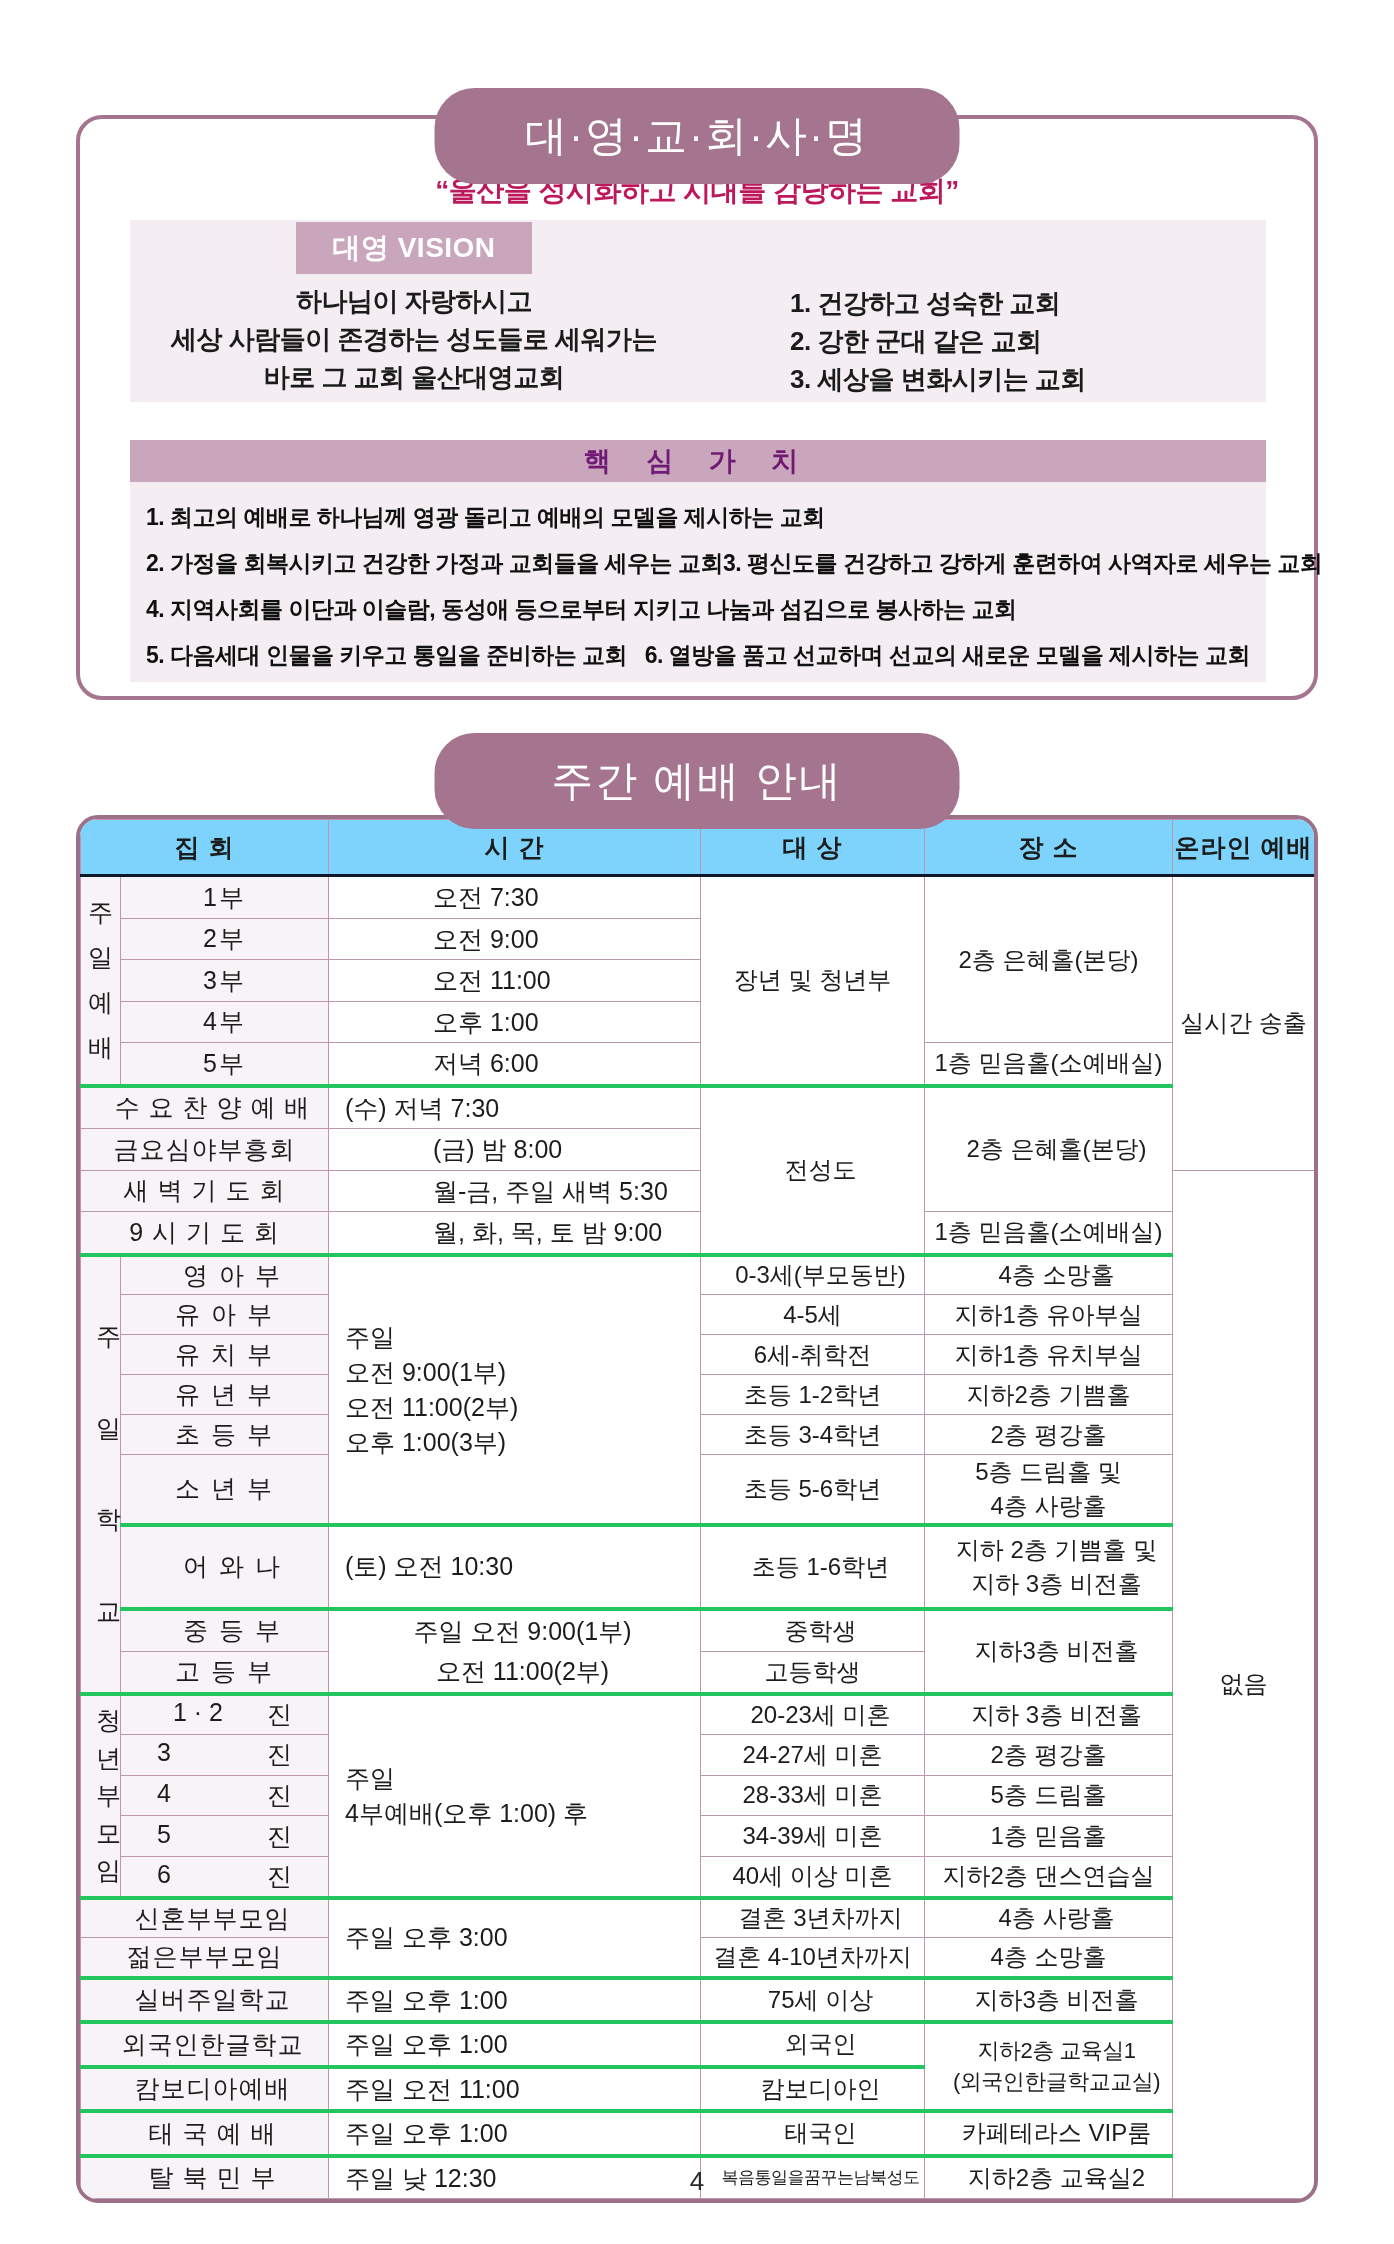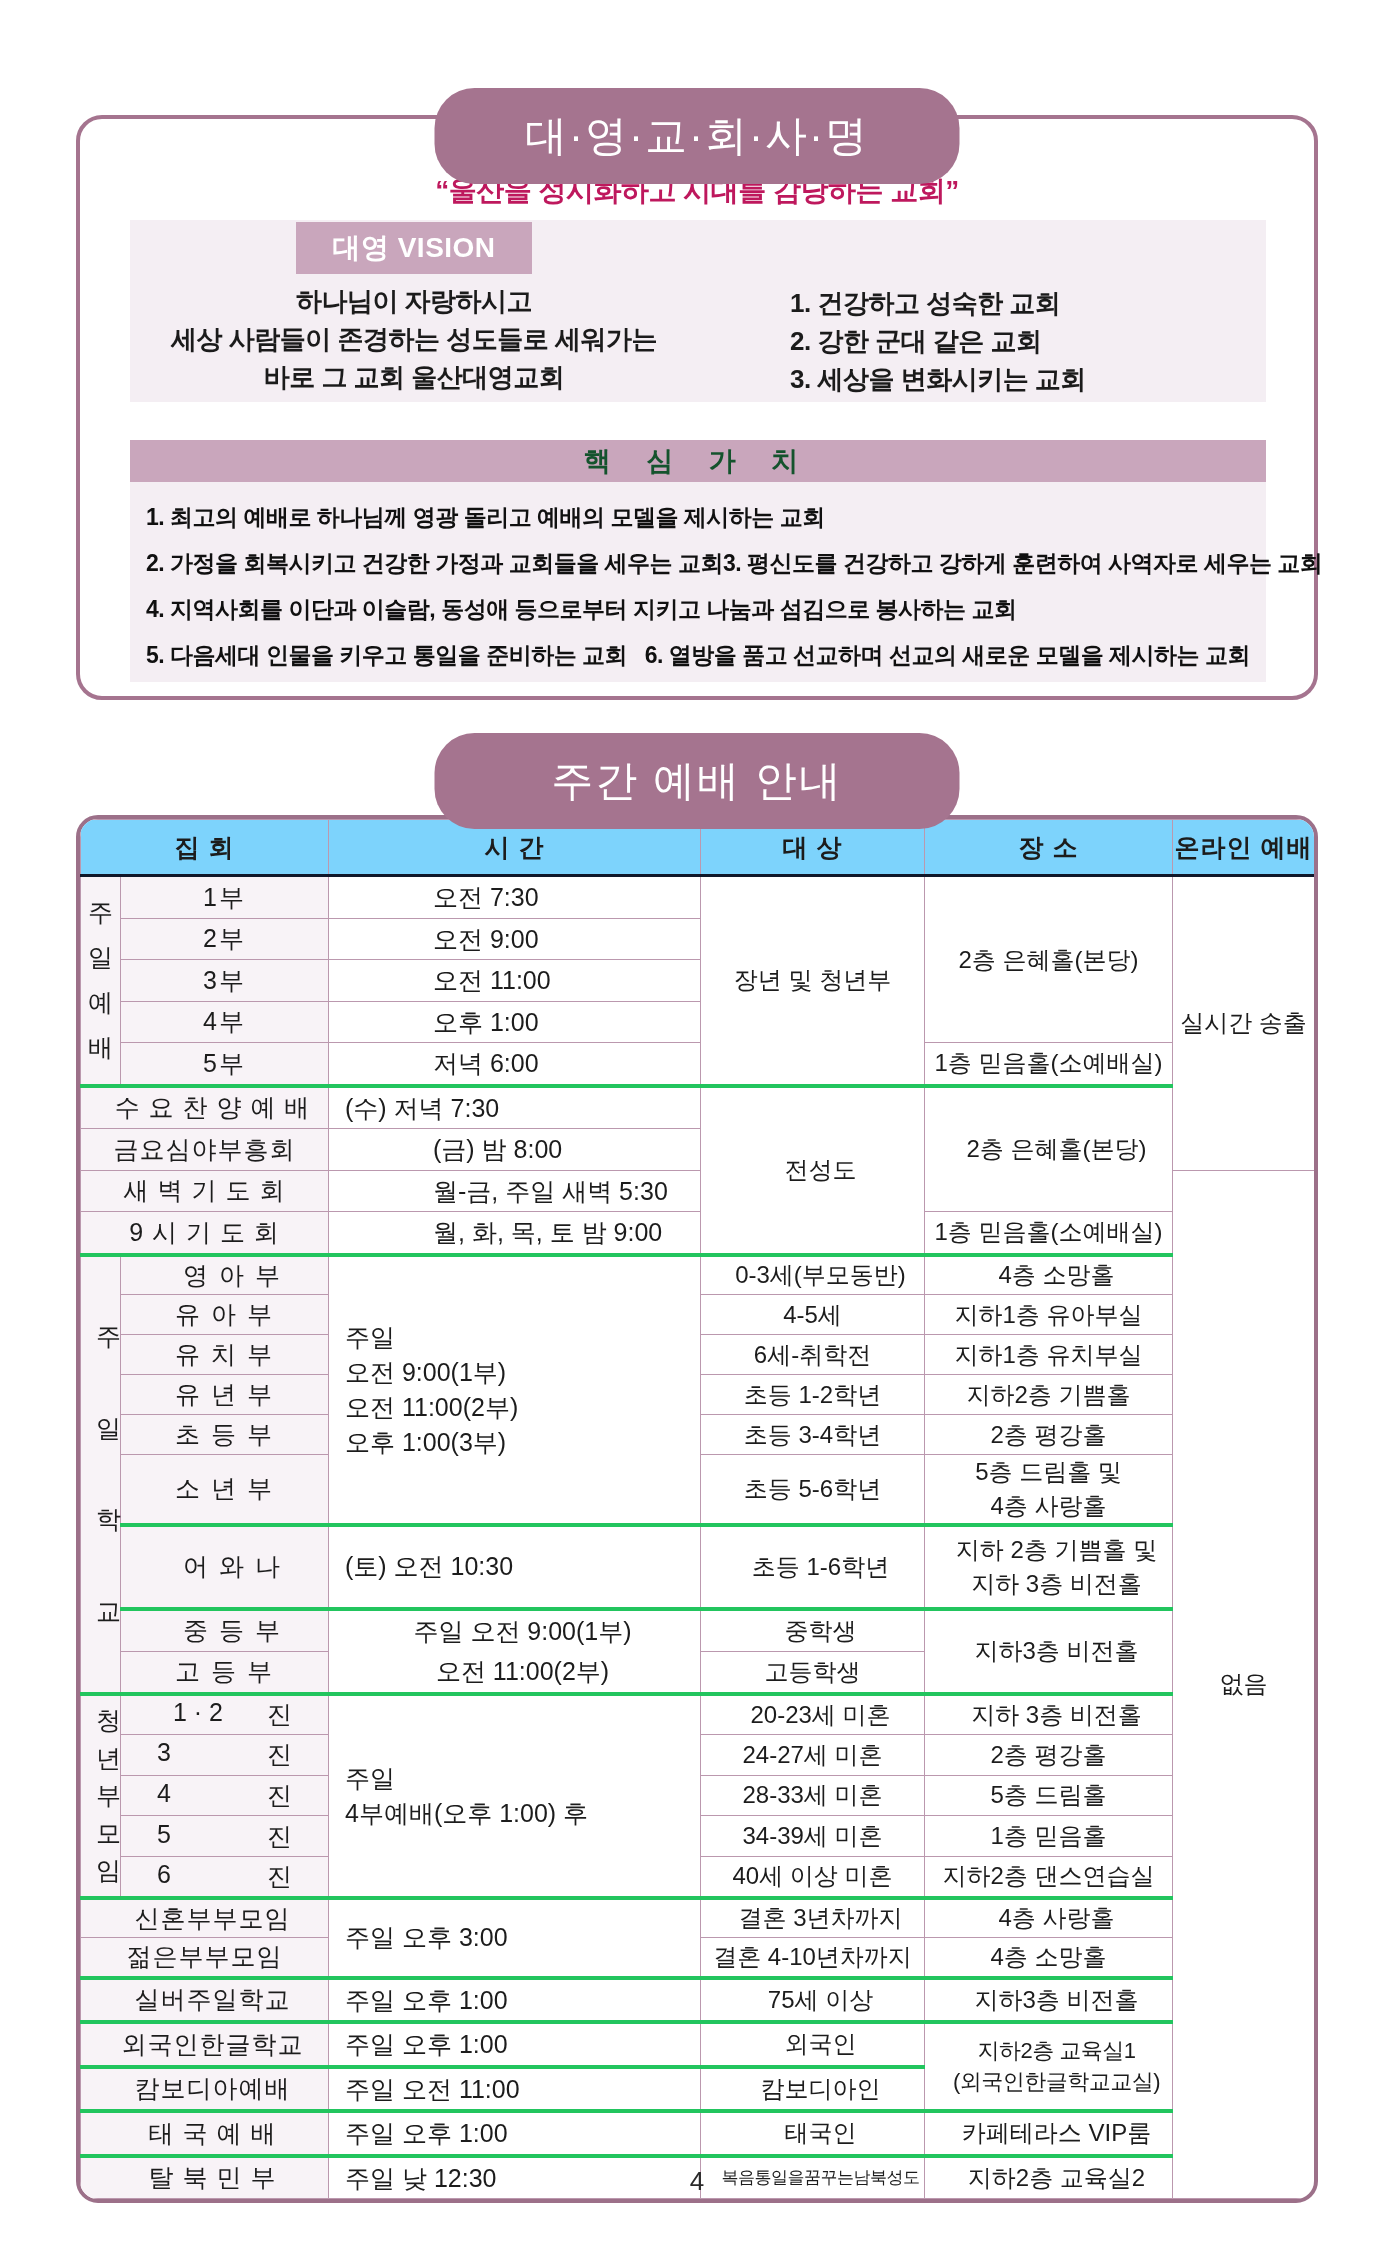--- a/index.html
+++ b/index.html
@@ -29,21 +29,21 @@
   }
   #vision-left{width:50%;display:flex;flex-direction:column;align-items:center;}
   #vision-header-bar{
     margin-top:2px;background:#c9a6bc;color:#fff;font-size:28px;font-weight:700;
     padding:7px 36px;letter-spacing:0.5px;
   }
   #vision-statement{margin-top:8px;text-align:center;font-size:26px;font-weight:700;line-height:38px;letter-spacing:-0.5px;}
   #vision-right{width:50%;box-sizing:border-box;padding:64px 0 0 92px;font-size:26px;font-weight:700;line-height:38px;letter-spacing:-0.5px;}
   #core-bar{
     position:absolute;left:130px;top:440px;width:1136px;height:42px;background:#c9a6bc;
-    color:#14532d;font-size:27px;font-weight:700;letter-spacing:14px;
+    color:#701a75;font-size:27px;font-weight:700;letter-spacing:14px;
     display:flex;align-items:center;justify-content:center;z-index:2;
   }
   #core-box{
     position:absolute;left:130px;top:482px;width:1136px;height:200px;background:#f4eef3;
     box-sizing:border-box;padding:12px 16px 0 16px;z-index:2;
   }
   .cv-row{display:flex;justify-content:space-between;font-size:23px;font-weight:700;
     letter-spacing:-0.5px;line-height:46px;color:#101010;white-space:nowrap;}
   
   #schedule-pill{top:733px;}

